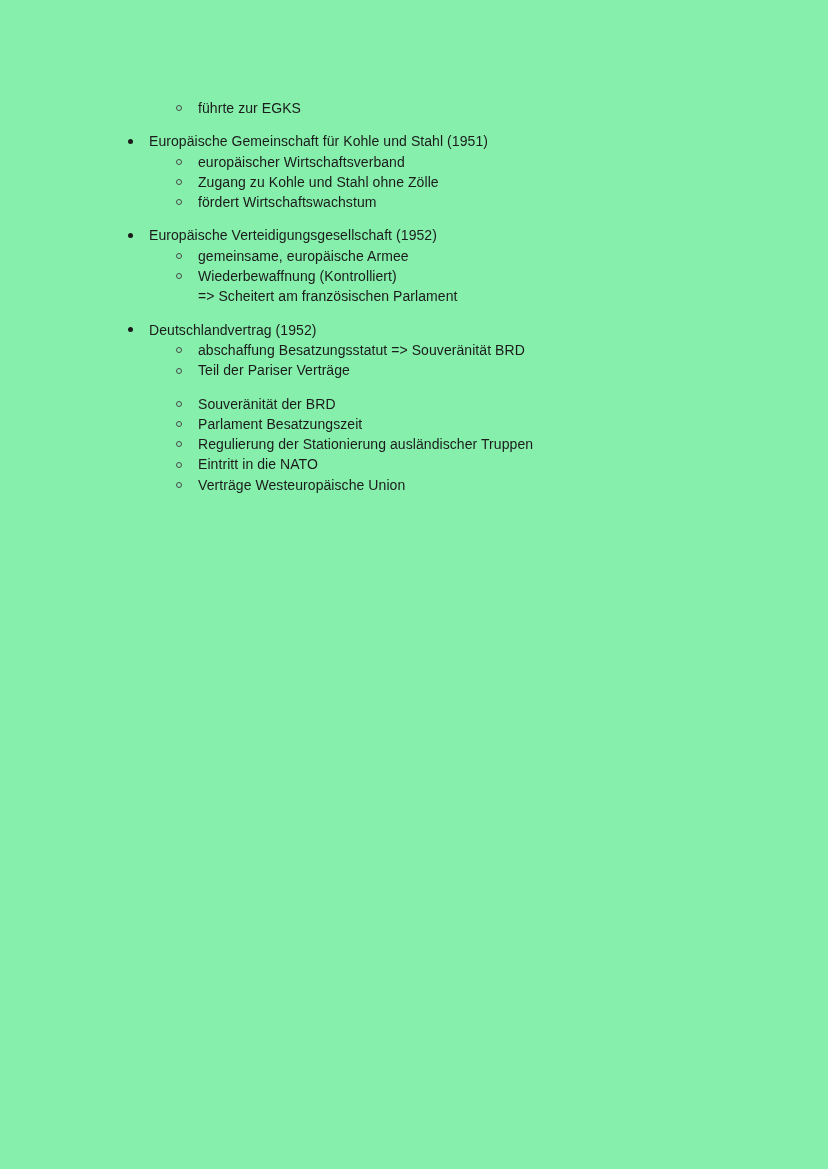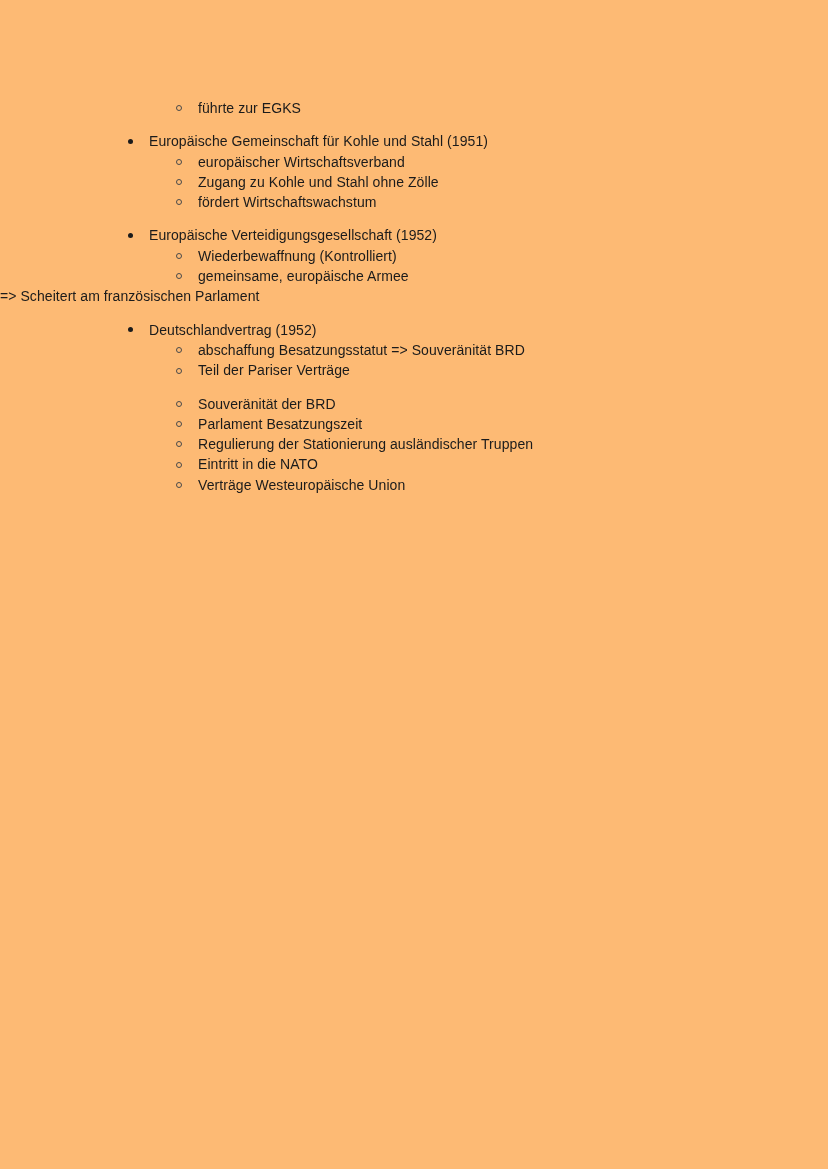--- a/index.html
+++ b/index.html
@@ -17,21 +17,21 @@
     color: #1b1b1b;
     -webkit-font-smoothing: antialiased;
   }
 
   #page {
     position: absolute;
     left: 0;
     top: 0;
     width: 828px;
     height: 1169px;
-    background: #fdba74;
+    background: #86efac;
   }
 
   #content {
     position: absolute;
     left: 0;
     top: 98px;
     width: 828px;
   }
 
   .group {
@@ -93,20 +93,21 @@
     height: 4px;
     border: 1px solid #4a4a4a;
     border-radius: 50%;
     background: transparent;
     vertical-align: middle;
     margin-bottom: 2px;
   }
 
   
   .l2cont {
+    padding-left: 198px;
   }
 
   .txt {
     display: inline;
   }
 </style>
 </head>
 <body>
 
 <div id="page">
@@ -115,22 +116,22 @@
         <div class="line l2"><span class="marker"><span class="ring"></span></span><span class="txt">führte zur EGKS</span></div>
       </div>
       <div class="group">
         <div class="line l1"><span class="marker"><span class="dot"></span></span><span class="txt">Europäische Gemeinschaft für Kohle und Stahl (1951)</span></div>
         <div class="line l2"><span class="marker"><span class="ring"></span></span><span class="txt">europäischer Wirtschaftsverband</span></div>
         <div class="line l2"><span class="marker"><span class="ring"></span></span><span class="txt">Zugang zu Kohle und Stahl ohne Zölle</span></div>
         <div class="line l2"><span class="marker"><span class="ring"></span></span><span class="txt">fördert Wirtschaftswachstum</span></div>
       </div>
       <div class="group">
         <div class="line l1"><span class="marker"><span class="dot"></span></span><span class="txt">Europäische Verteidigungsgesellschaft (1952)</span></div>
+        <div class="line l2"><span class="marker"><span class="ring"></span></span><span class="txt">gemeinsame, europäische Armee</span></div>
         <div class="line l2"><span class="marker"><span class="ring"></span></span><span class="txt">Wiederbewaffnung (Kontrolliert)</span></div>
-        <div class="line l2"><span class="marker"><span class="ring"></span></span><span class="txt">gemeinsame, europäische Armee</span></div>
         <div class="line l2cont"><span class="txt">=&gt; Scheitert am französischen Parlament</span></div>
       </div>
       <div class="group">
         <div class="line l1"><span class="marker"><span class="dot"></span></span><span class="txt">Deutschlandvertrag (1952)</span></div>
         <div class="line l2"><span class="marker"><span class="ring"></span></span><span class="txt">abschaffung Besatzungsstatut =&gt; Souveränität BRD</span></div>
         <div class="line l2"><span class="marker"><span class="ring"></span></span><span class="txt">Teil der Pariser Verträge</span></div>
       </div>
       <div class="group">
         <div class="line l2"><span class="marker"><span class="ring"></span></span><span class="txt">Souveränität der BRD</span></div>
         <div class="line l2"><span class="marker"><span class="ring"></span></span><span class="txt">Parlament Besatzungszeit</span></div>

